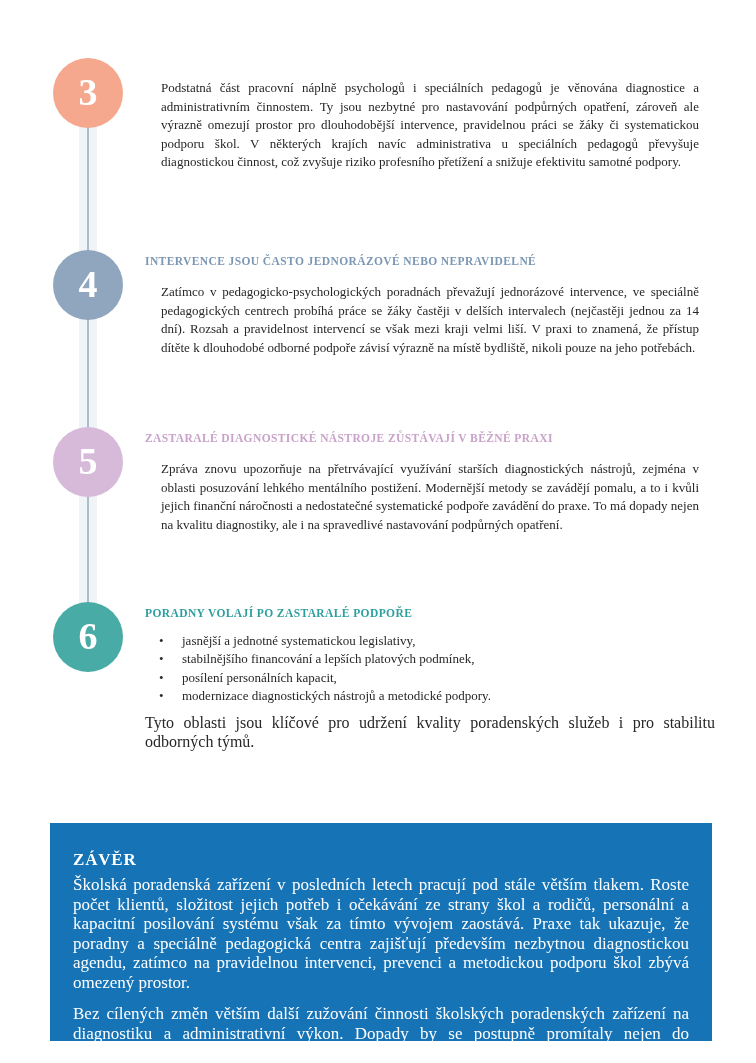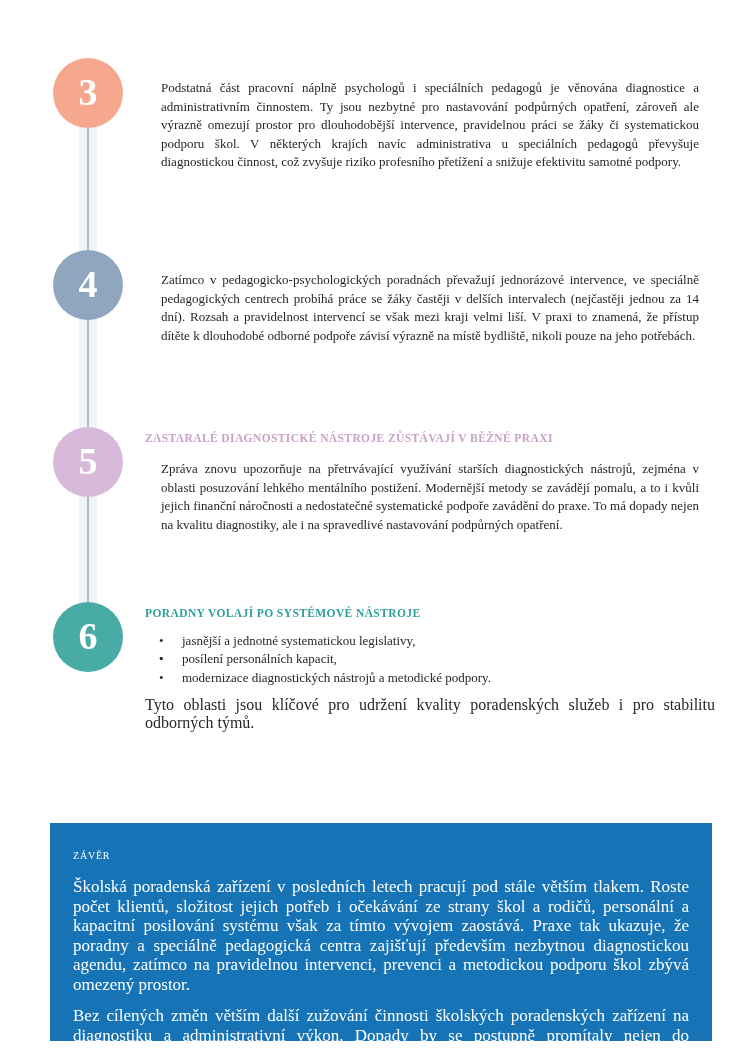--- a/index.html
+++ b/index.html
@@ -105,24 +105,24 @@
     position: absolute;
     left: 50px;
     top: 823px;
     width: 662px;
     height: 218px;
     box-sizing: border-box;
     padding: 27px 23px 0 23px;
     color: #ffffff;
   }
   .conclusion-title {
-    font-size: 10px;
-    font-weight: normal;
+    font-size: 17px;
+    font-weight: bold;
     letter-spacing: 0.8px;
-    margin: 0 0 16px 0;
+    margin: 0 0 5px 0;
   }
   .conclusion p {
     font-size: 17px;
     line-height: 19.5px;
     text-align: justify;
     margin: 0 0 12px 0;
   }
 </style>
 </head>
 <body>
@@ -139,47 +139,49 @@
     <div class="text-col">
       <p class="sec-body">Podstatná část pracovní náplně psychologů i speciálních pedagogů je věnována diagnostice a administrativním činnostem. Ty jsou nezbytné pro nastavování podpůrných opatření, zároveň ale výrazně omezují prostor pro dlouhodobější intervence, pravidelnou práci se žáky či systematickou podporu škol. V některých krajích navíc administrativa u speciálních pedagogů převyšuje diagnostickou činnost, což zvyšuje riziko profesního přetížení a snižuje efektivitu samotné podpory.</p>
     </div>
   </div>
 
   <div class="section sec-4">
     <div class="circle" style="background-color: rgb(143, 166, 190);">
       <span class="num">4</span>
     </div>
     <div class="text-col">
+      <h2 class="sec-heading" style="color: rgb(123, 151, 180);">INTERVENCE JSOU ČASTO JEDNORÁZOVÉ NEBO NEPRAVIDELNÉ</h2>
       <p class="sec-body">Zatímco v pedagogicko-psychologických poradnách převažují jednorázové intervence, ve speciálně pedagogických centrech probíhá práce se žáky častěji v delších intervalech (nejčastěji jednou za 14 dní). Rozsah a pravidelnost intervencí se však mezi kraji velmi liší. V praxi to znamená, že přístup dítěte k dlouhodobé odborné podpoře závisí výrazně na místě bydliště, nikoli pouze na jeho potřebách.</p>
     </div>
   </div>
 
   <div class="section sec-5">
     <div class="circle" style="background-color: rgb(215, 185, 217);">
       <span class="num">5</span>
     </div>
     <div class="text-col">
       <h2 class="sec-heading" style="color: rgb(201, 162, 201);">ZASTARALÉ DIAGNOSTICKÉ NÁSTROJE ZŮSTÁVAJÍ V BĚŽNÉ PRAXI</h2>
       <p class="sec-body">Zpráva znovu upozorňuje na přetrvávající využívání starších diagnostických nástrojů, zejména v oblasti posuzování lehkého mentálního postižení. Modernější metody se zavádějí pomalu, a to i kvůli jejich finanční náročnosti a nedostatečné systematické podpoře zavádění do praxe. To má dopady nejen na kvalitu diagnostiky, ale i na spravedlivé nastavování podpůrných opatření.</p>
     </div>
   </div>
 
   <div class="section sec-6">
     <div class="circle" style="background-color: rgb(73, 171, 165);">
       <span class="num">6</span>
     </div>
     <div class="text-col">
-      <h2 class="sec-heading" style="color: rgb(45, 159, 158);">PORADNY VOLAJÍ PO SYSTÉMOVÉ NÁSTROJE</h2>
+      <h2 class="sec-heading" style="color: rgb(45, 159, 158);">PORADNY VOLAJÍ PO ZASTARALÉ PODPOŘE</h2>
       <ul class="bullets">
         <li>
           <span class="dot">•</span>
           <span>jasnější a jednotné systematickou legislativy,</span>
         </li>
         <li>
           <span class="dot">•</span>
+          <span>stabilnějšího financování a lepších platových podmínek,</span>
         </li>
         <li>
           <span class="dot">•</span>
           <span>posílení personálních kapacit,</span>
         </li>
         <li>
           <span class="dot">•</span>
           <span>modernizace diagnostických nástrojů a metodické podpory.</span>
         </li>
       </ul>

